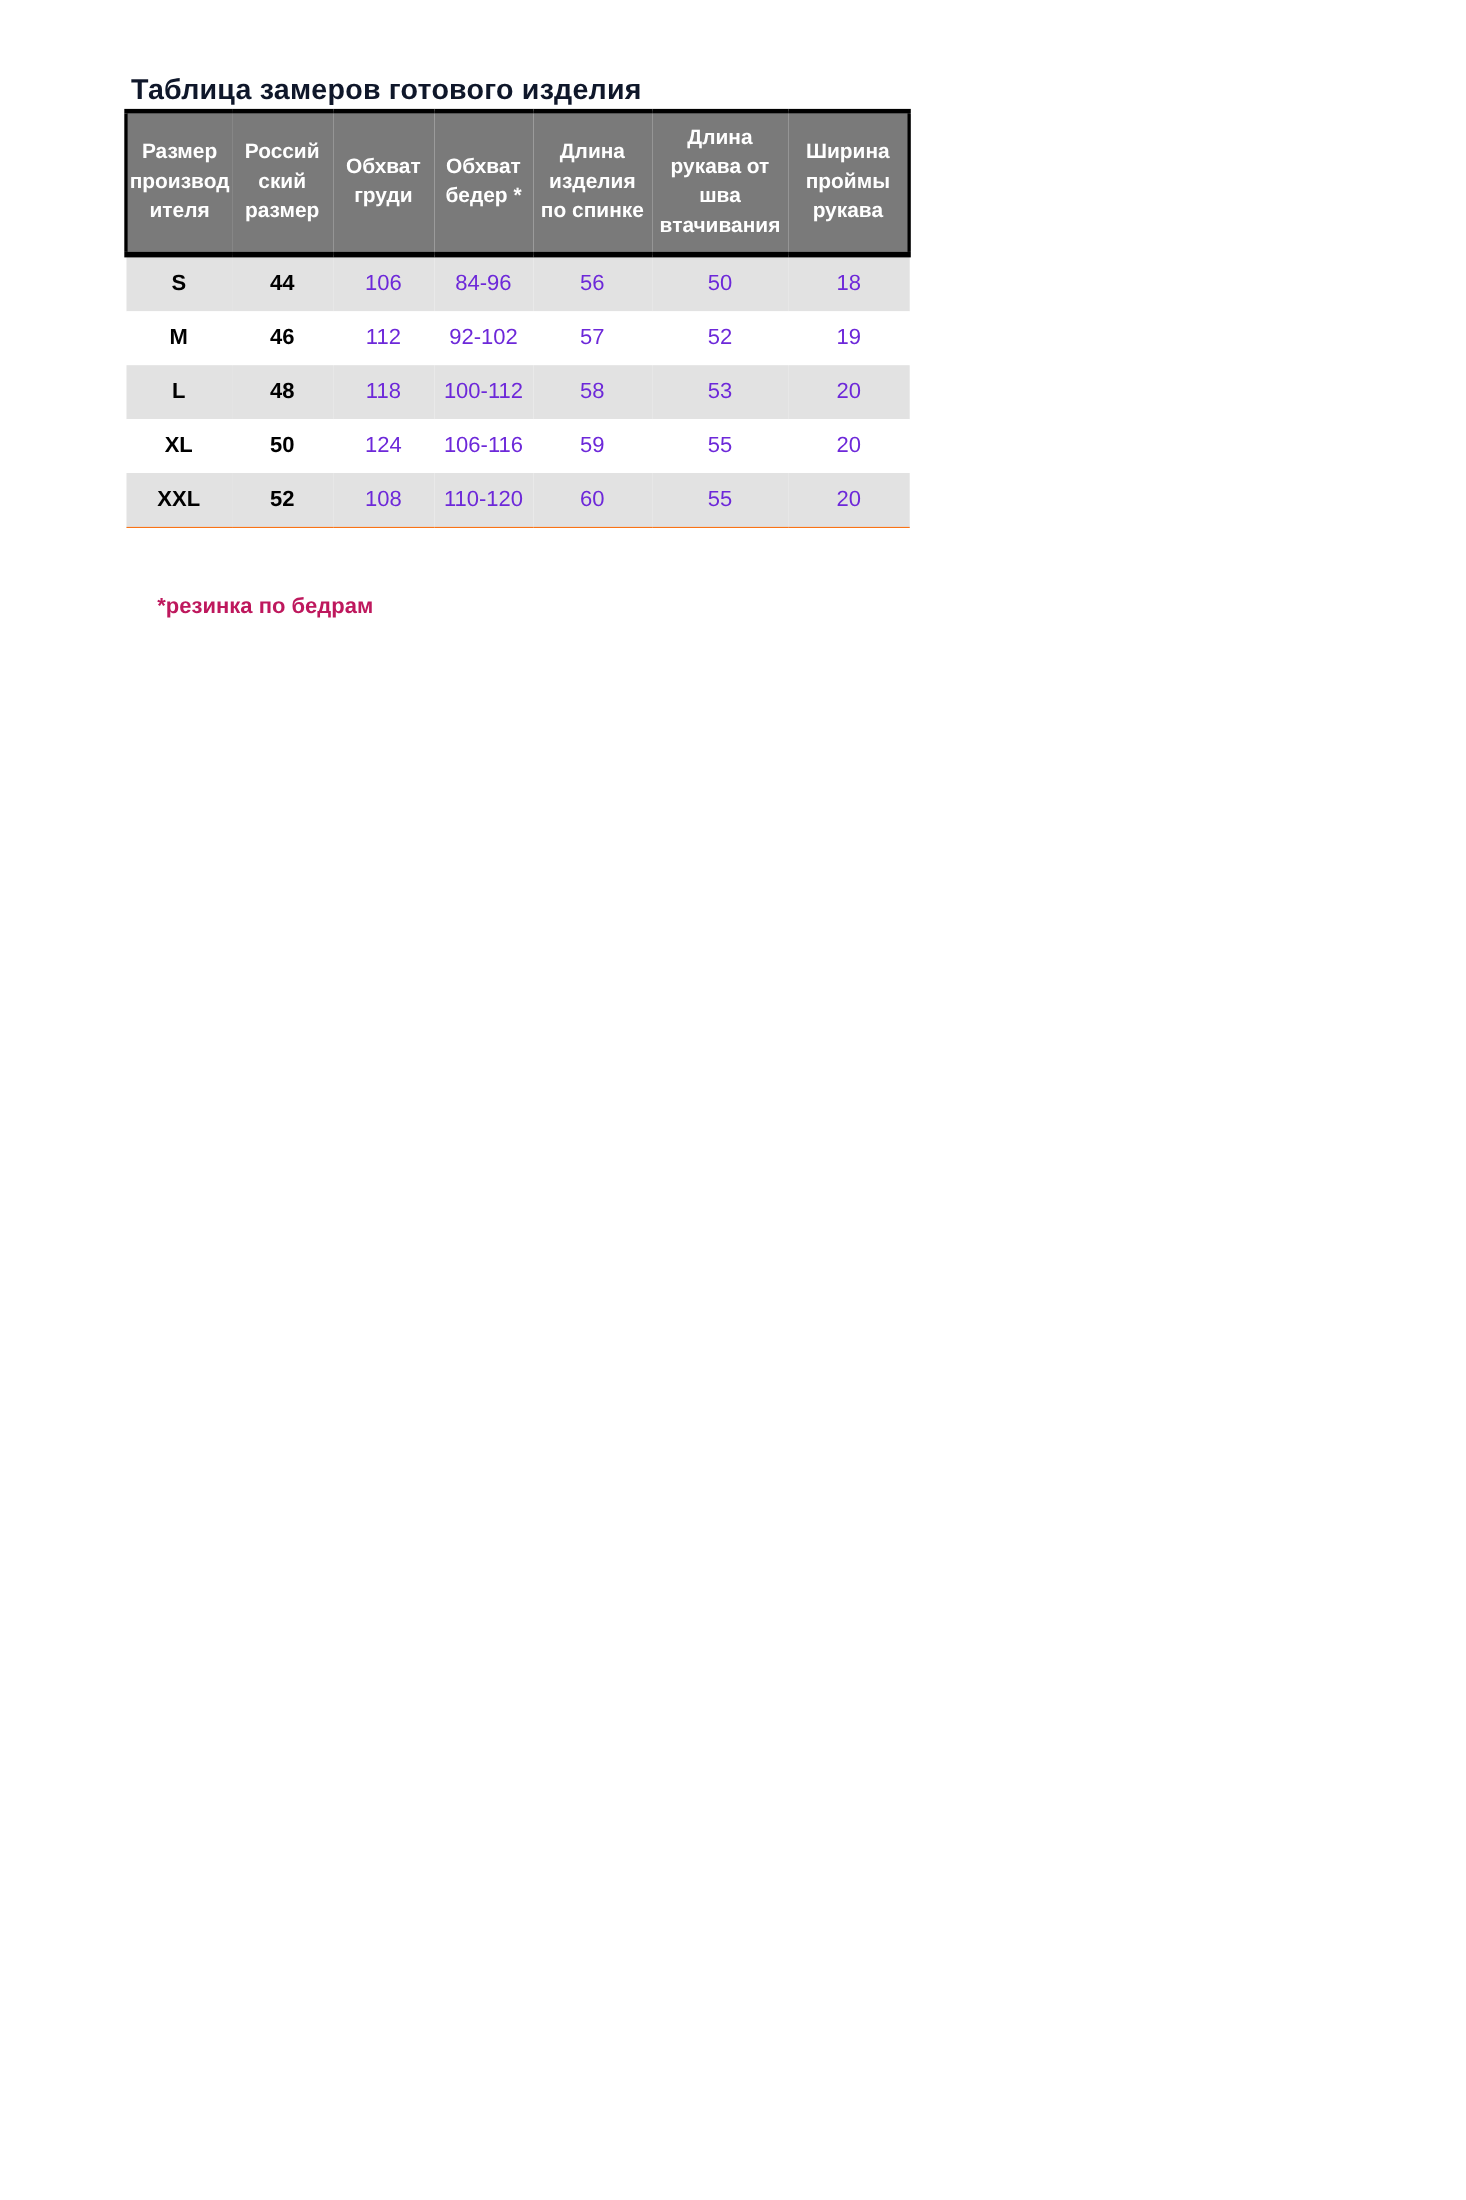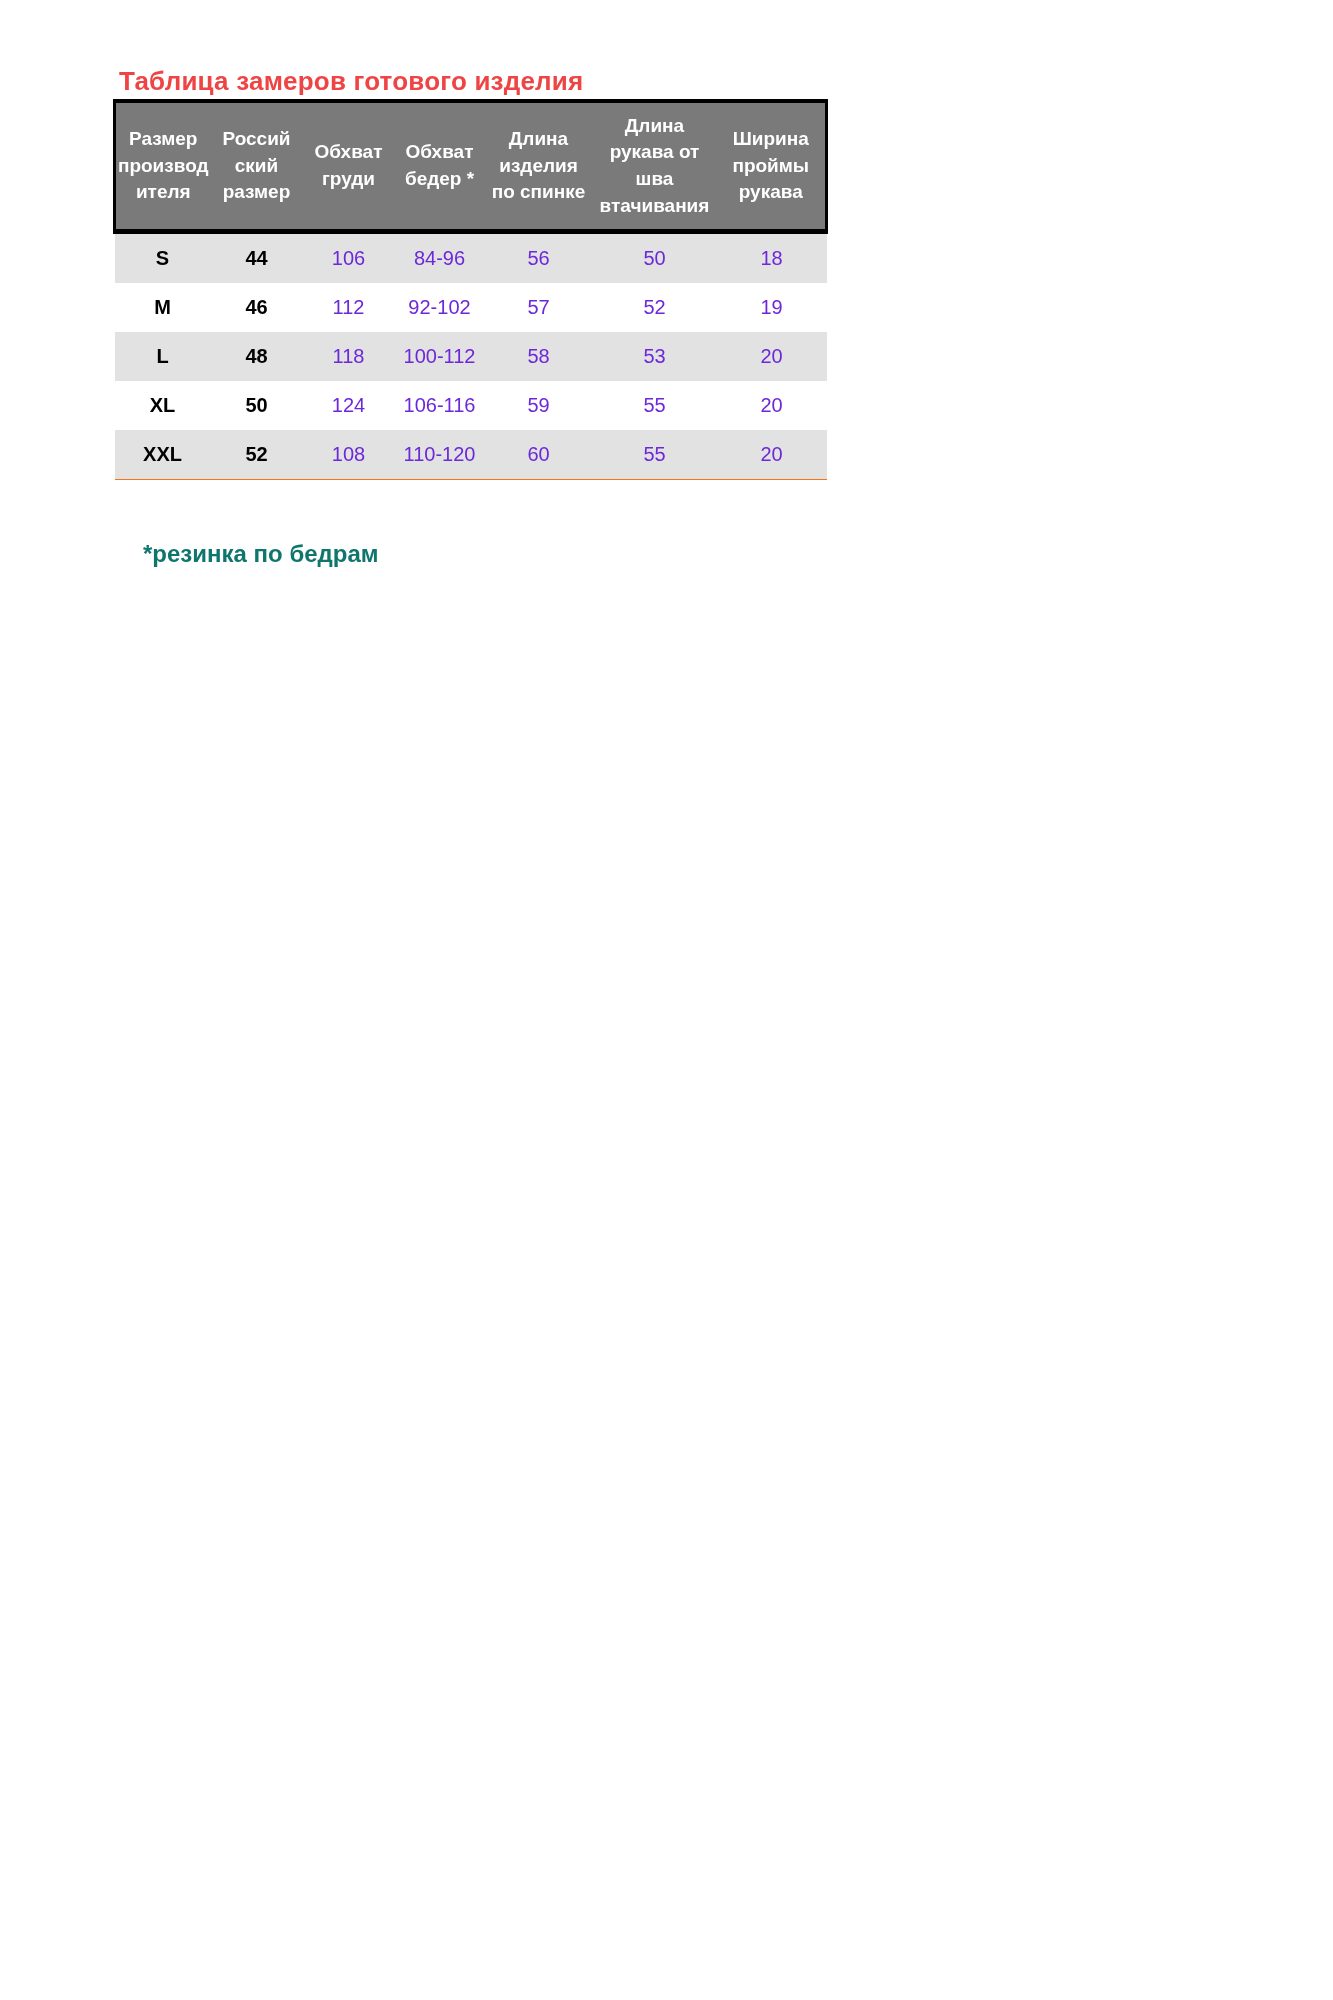--- a/index.html
+++ b/index.html
@@ -11,21 +11,21 @@
     font-family: "Liberation Sans", sans-serif;
     overflow: hidden;
   }
   .title {
     position: absolute;
     left: 119px;
     top: 66px;
     margin: 0;
     font-size: 26px;
     font-weight: bold;
-    color: #ef4444;
+    color: #0f172a;
     letter-spacing: 0.2px;
     white-space: nowrap;
   }
   table.size-table {
     position: absolute;
     left: 113px;
     top: 99px;
     width: 712px;
     border-collapse: collapse;
     table-layout: fixed;
@@ -63,23 +63,23 @@
     padding: 0;
   }
   .size-table tbody tr:nth-child(odd)  { background: #e2e2e2; }
   .size-table tbody tr:nth-child(even) { background: #ffffff; }
   .size-table tbody td.bold { font-weight: bold; color: #000000; }
   .footnote {
     position: absolute;
     left: 143px;
     top: 540px;
     margin: 0;
-    font-size: 24px;
+    font-size: 20px;
     font-weight: bold;
-    color: #0f766e;
+    color: #be185d;
     white-space: nowrap;
   }
 </style>
 </head>
 <body>
 
 <div class="page">
 
   <h1 class="title">Таблица замеров готового изделия</h1>
 

